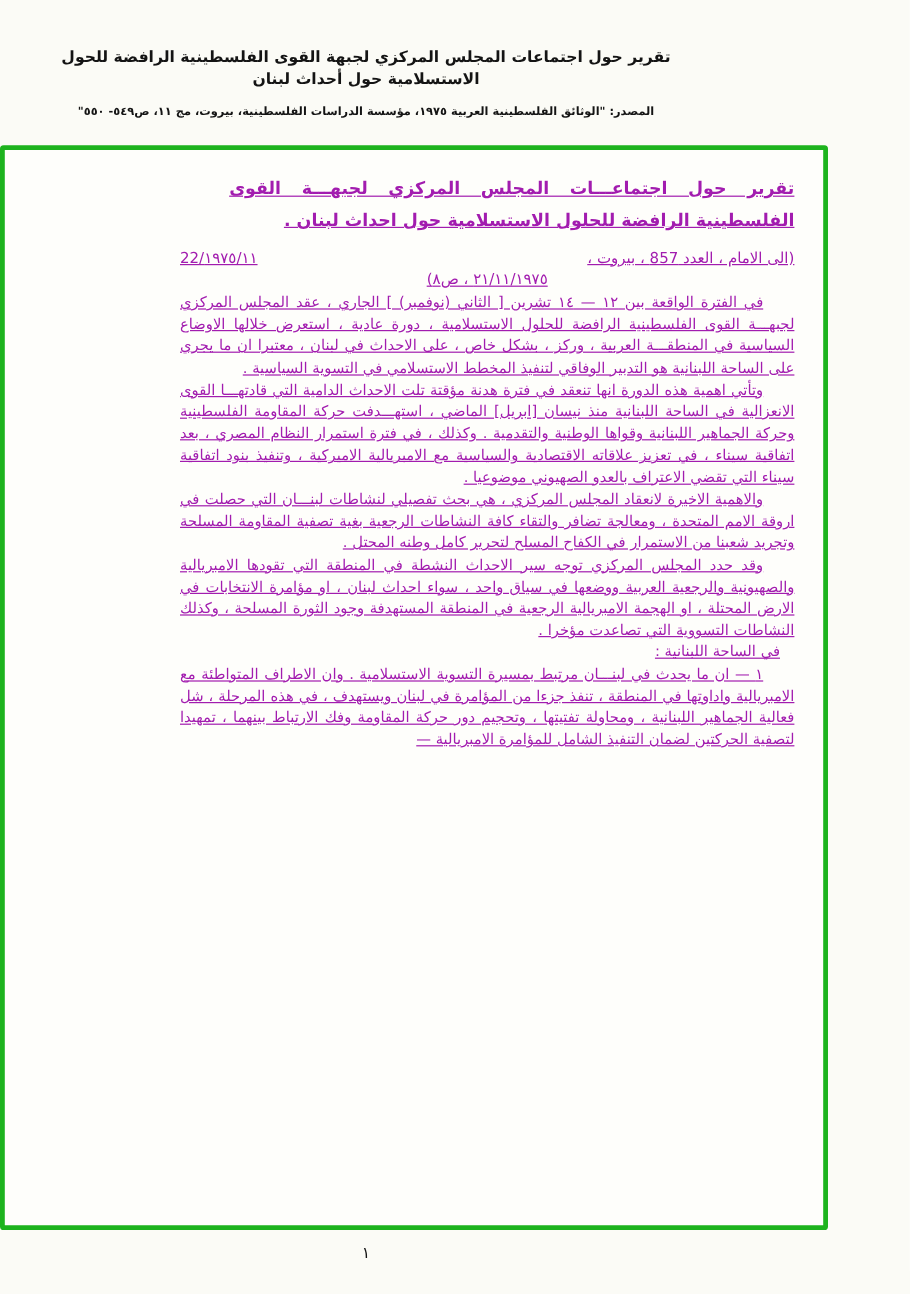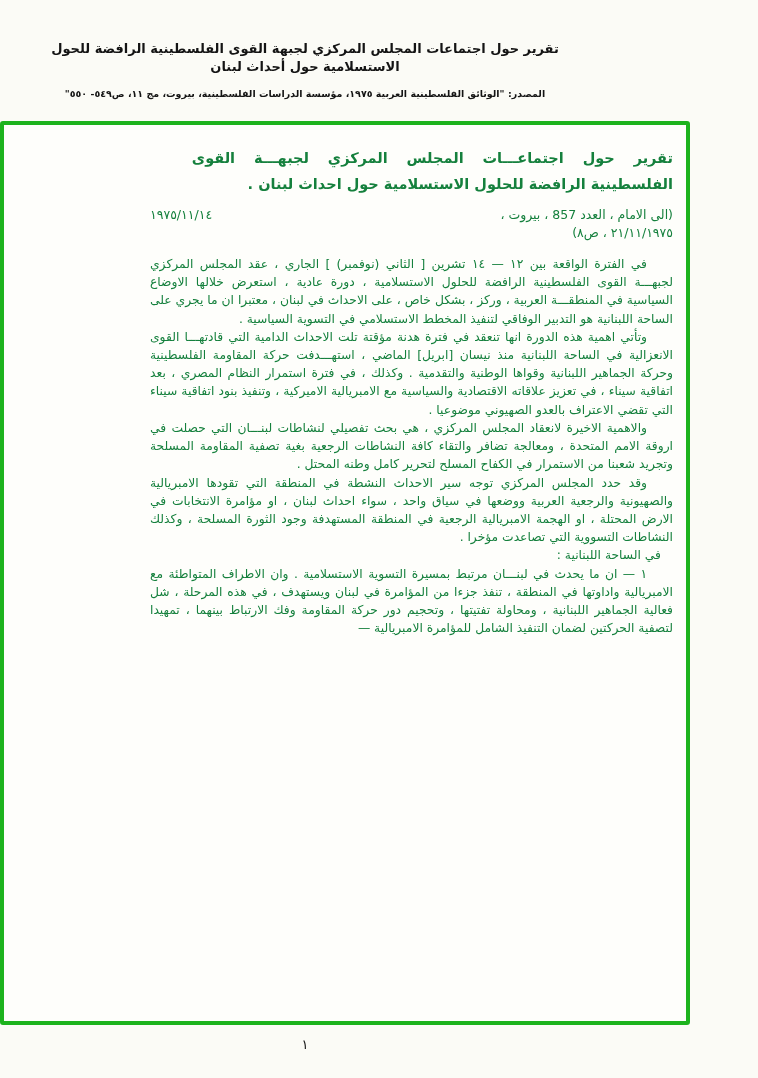--- a/index.html
+++ b/index.html
@@ -20,45 +20,46 @@
   .scan-frame {
     width: 690px; height: 904px;
     margin: 22px auto 0 auto;
     border: 4px solid #1db31d;
     border-radius: 3px;
     background: #fefefb;
     overflow: hidden;
   }
   .scan-content {
     direction: rtl;
-    padding: 20px 13px 0 146px;
-    color: #15803d;
+    padding: 20px 24px 0 146px;
+    color: #a21caf;
+    text-decoration: underline;
   }
   .doc-title {
     font-size: 14.5px;
     font-weight: bold;
     line-height: 1.8;
     text-align: justify;
     width: 92%;
   }
   .dateline {
     display: flex;
     justify-content: space-between;
     align-items: baseline;
     font-size: 12.5px;
     margin-top: 8px;
     line-height: 1.5;
   }
   .dateline-2 {
     font-size: 12.5px;
-    text-align: right;
+    text-align: center;
     line-height: 1.5;
   }
   .doc-body {
-    margin-top: 12px;
+    margin-top: 0;
     font-size: 12.3px;
     line-height: 18.2px;
     text-align: justify;
   }
   .doc-body p { text-indent: 26px; }
   .doc-body p.section-heading { text-indent: 12px; text-align: right; }
 
   .page-footer {
     position: absolute;
     bottom: 26px; left: 0; right: 0;
@@ -76,21 +77,21 @@
     <div class="header-source">المصدر: "الوثائق الفلسطينية العربية ١٩٧٥، مؤسسة الدراسات الفلسطينية، بيروت، مج ١١، ص٥٤٩- ٥٥٠"</div>
   </header>
 
   <div class="scan-frame" style="border-color: rgb(29, 179, 29);">
     <div class="scan-content">
 
       <h1 class="doc-title">تقرير حول اجتماعـــات المجلس المركزي لجبهـــة القوى الفلسطينية الرافضة للحلول الاستسلامية حول احداث لبنان .</h1>
 
       <div class="dateline">
         <span>(الى الامام ، العدد 857 ، بيروت ،</span>
-        <span>١٩٧٥/١١/١٤</span>
+        <span>١٩٧٥/١١/22</span>
       </div>
       <div class="dateline-2">٢١/١١/١٩٧٥ ، ص٨)</div>
 
       <div class="doc-body">
 
           <p>في الفترة الواقعة بين ١٢ — ١٤ تشرين [ الثاني (نوفمبر) ] الجاري ، عقد المجلس المركزي لجبهـــة القوى الفلسطينية الرافضة للحلول الاستسلامية ، دورة عادية ، استعرض خلالها الاوضاع السياسية في المنطقـــة العربية ، وركز ، بشكل خاص ، على الاحداث في لبنان ، معتبرا ان ما يجري على الساحة اللبنانية هو التدبير الوفاقي لتنفيذ المخطط الاستسلامي في التسوية السياسية .</p>
 
           <p>وتأتي اهمية هذه الدورة انها تنعقد في فترة هدنة مؤقتة تلت الاحداث الدامية التي قادتهـــا القوى الانعزالية في الساحة اللبنانية منذ نيسان [ابريل] الماضي ، استهـــدفت حركة المقاومة الفلسطينية وحركة الجماهير اللبنانية وقواها الوطنية والتقدمية . وكذلك ، في فترة استمرار النظام المصري ، بعد اتفاقية سيناء ، في تعزيز علاقاته الاقتصادية والسياسية مع الامبريالية الاميركية ، وتنفيذ بنود اتفاقية سيناء التي تقضي الاعتراف بالعدو الصهيوني موضوعيا .</p>
 
           <p>والاهمية الاخيرة لانعقاد المجلس المركزي ، هي بحث تفصيلي لنشاطات لبنـــان التي حصلت في اروقة الامم المتحدة ، ومعالجة تضافر والتقاء كافة النشاطات الرجعية بغية تصفية المقاومة المسلحة وتجريد شعبنا من الاستمرار في الكفاح المسلح لتحرير كامل وطنه المحتل .</p>

